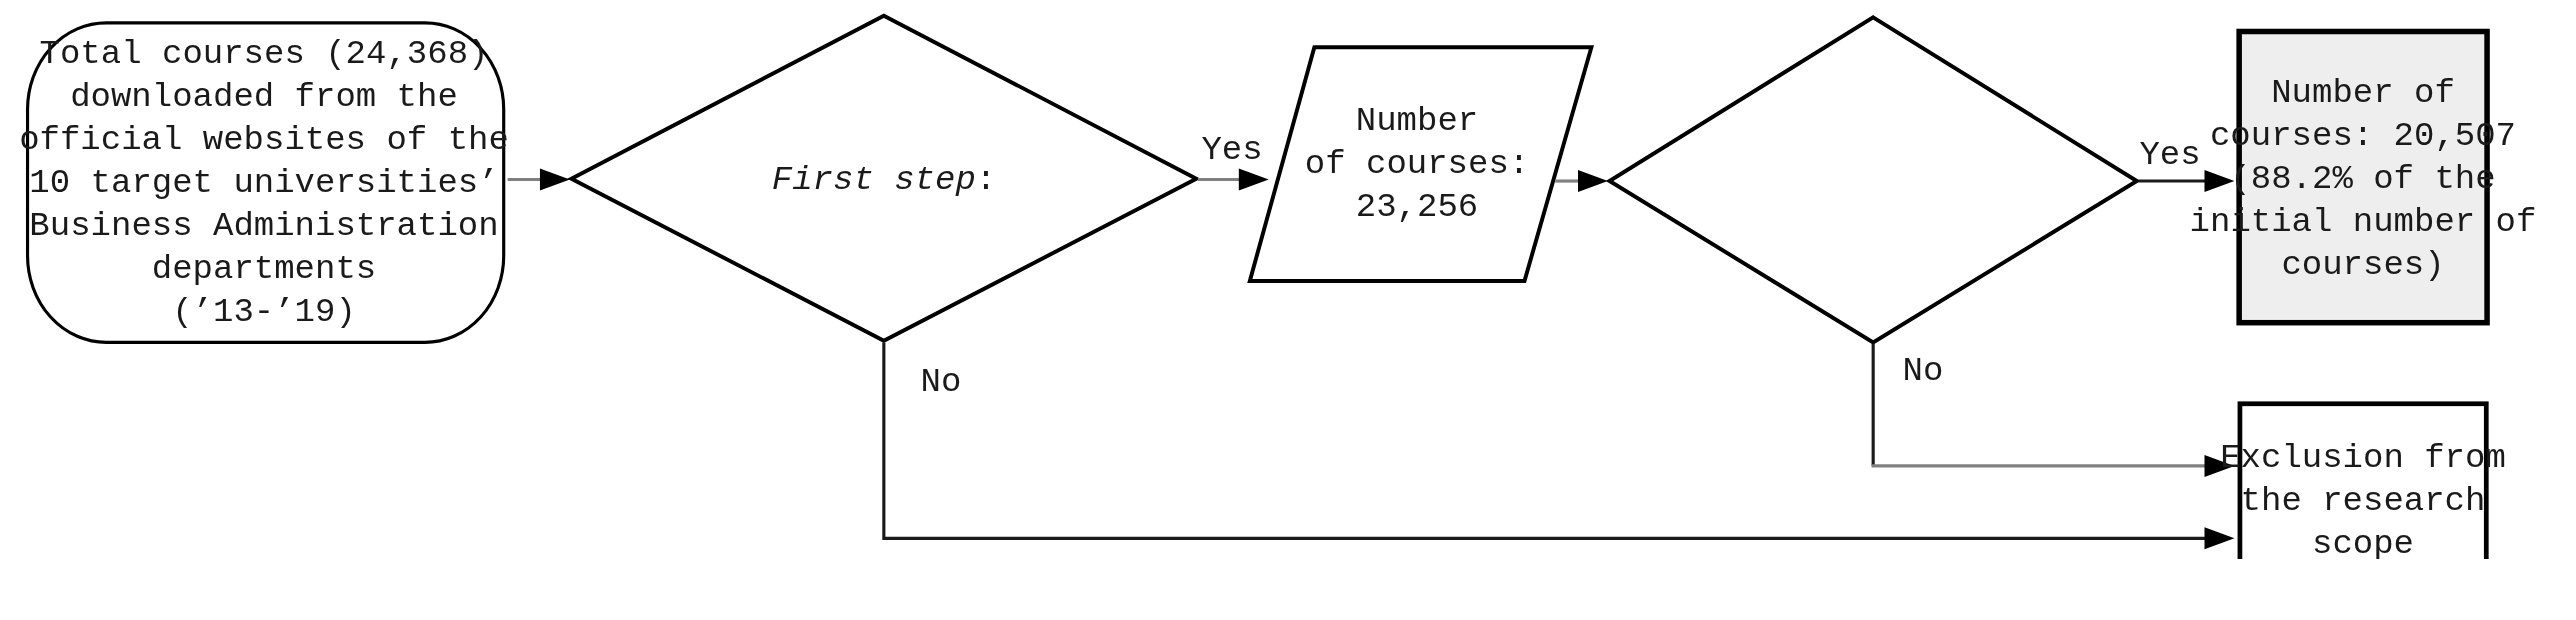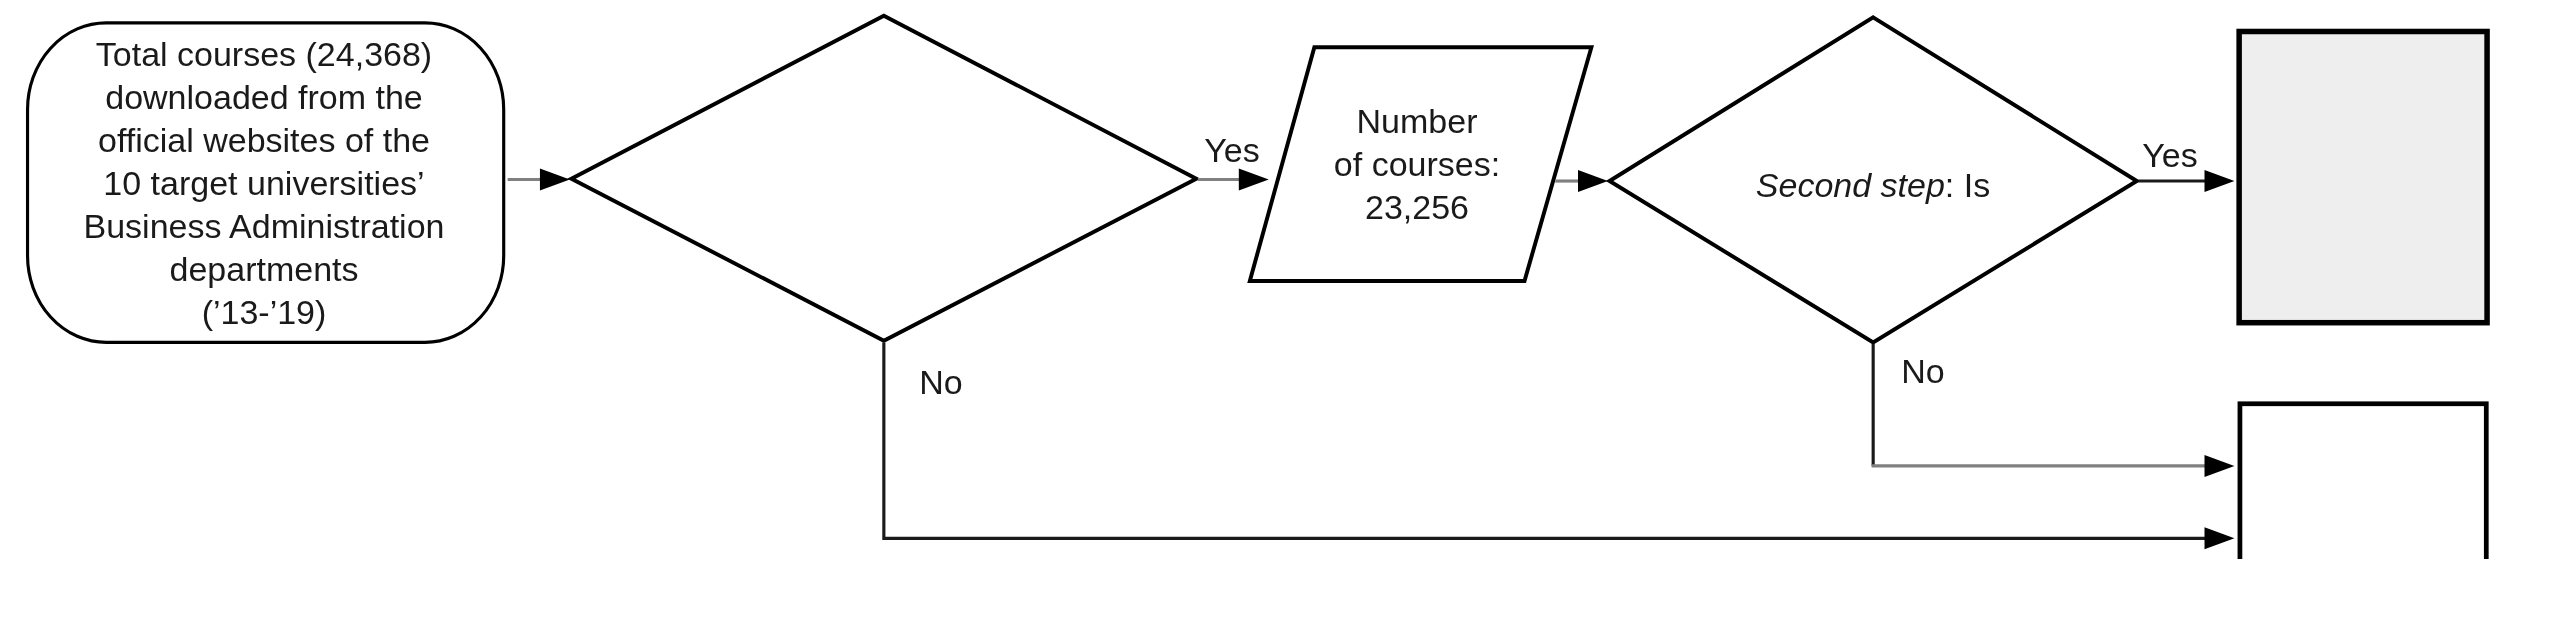--- a/index.html
+++ b/index.html
@@ -9,21 +9,21 @@
     --result-box-fill:#eeeeee;
     --background:#ffffff;
     --text:#1a1a1a;
   }
   html,body{margin:0;padding:0;}
   body{background:var(--background);}
   #canvas{
     position:relative;
     width:2576px;height:559px;
     background:var(--background);
-    font-family:Liberation Sans, sans-serif;
+    font-family:Liberation Mono, monospace;
     color:var(--text);
     overflow:hidden;
   }
   #diagram-svg{position:absolute;left:0;top:0;}
   .shape{fill:#ffffff;stroke:var(--shape-border);}
   .shape.shaded{fill:var(--result-box-fill);}
   .conn{fill:none;}
   .conn.gray{stroke:var(--connector-gray);stroke-width:4;}
   .conn.black{stroke:var(--connector-black);stroke-width:4;}
   .arrowhead{fill:#000000;stroke:none;}
@@ -79,31 +79,39 @@
 
   <div class="shape-text" style="left:264px;top:183px;">Total courses (24,368)
 downloaded from the
 official websites of the
 10 target universities’
 Business Administration
 departments
 (’13-’19)</div>
 
   <div class="shape-text" style="left:884px;top:180px;">
+    <div><em>First step</em><span>:</span></div>
   </div>
 
   <div class="shape-text" style="left:1417px;top:164px;">Number
 of courses:
 23,256</div>
 
   <div class="shape-text" style="left:1873px;top:185px;">
-    <div><em>Second step</em><span>: Is</span></div>
   </div>
 
+  <div class="shape-text" style="left:2363px;top:179px;">Number of
+courses: 20,507
+(88.2% of the
+initial number of
+courses)</div>
 
+  <div class="shape-text" style="left:2363px;top:501px;">Exclusion from
+the research
+scope</div>
 
   <div class="edge-label" style="left:1232px;top:150px;">Yes</div>
 
   <div class="edge-label" style="left:941px;top:382px;">No</div>
 
   <div class="edge-label" style="left:2170px;top:155px;">Yes</div>
 
   <div class="edge-label" style="left:1923px;top:371px;">No</div>
 
 </div>

